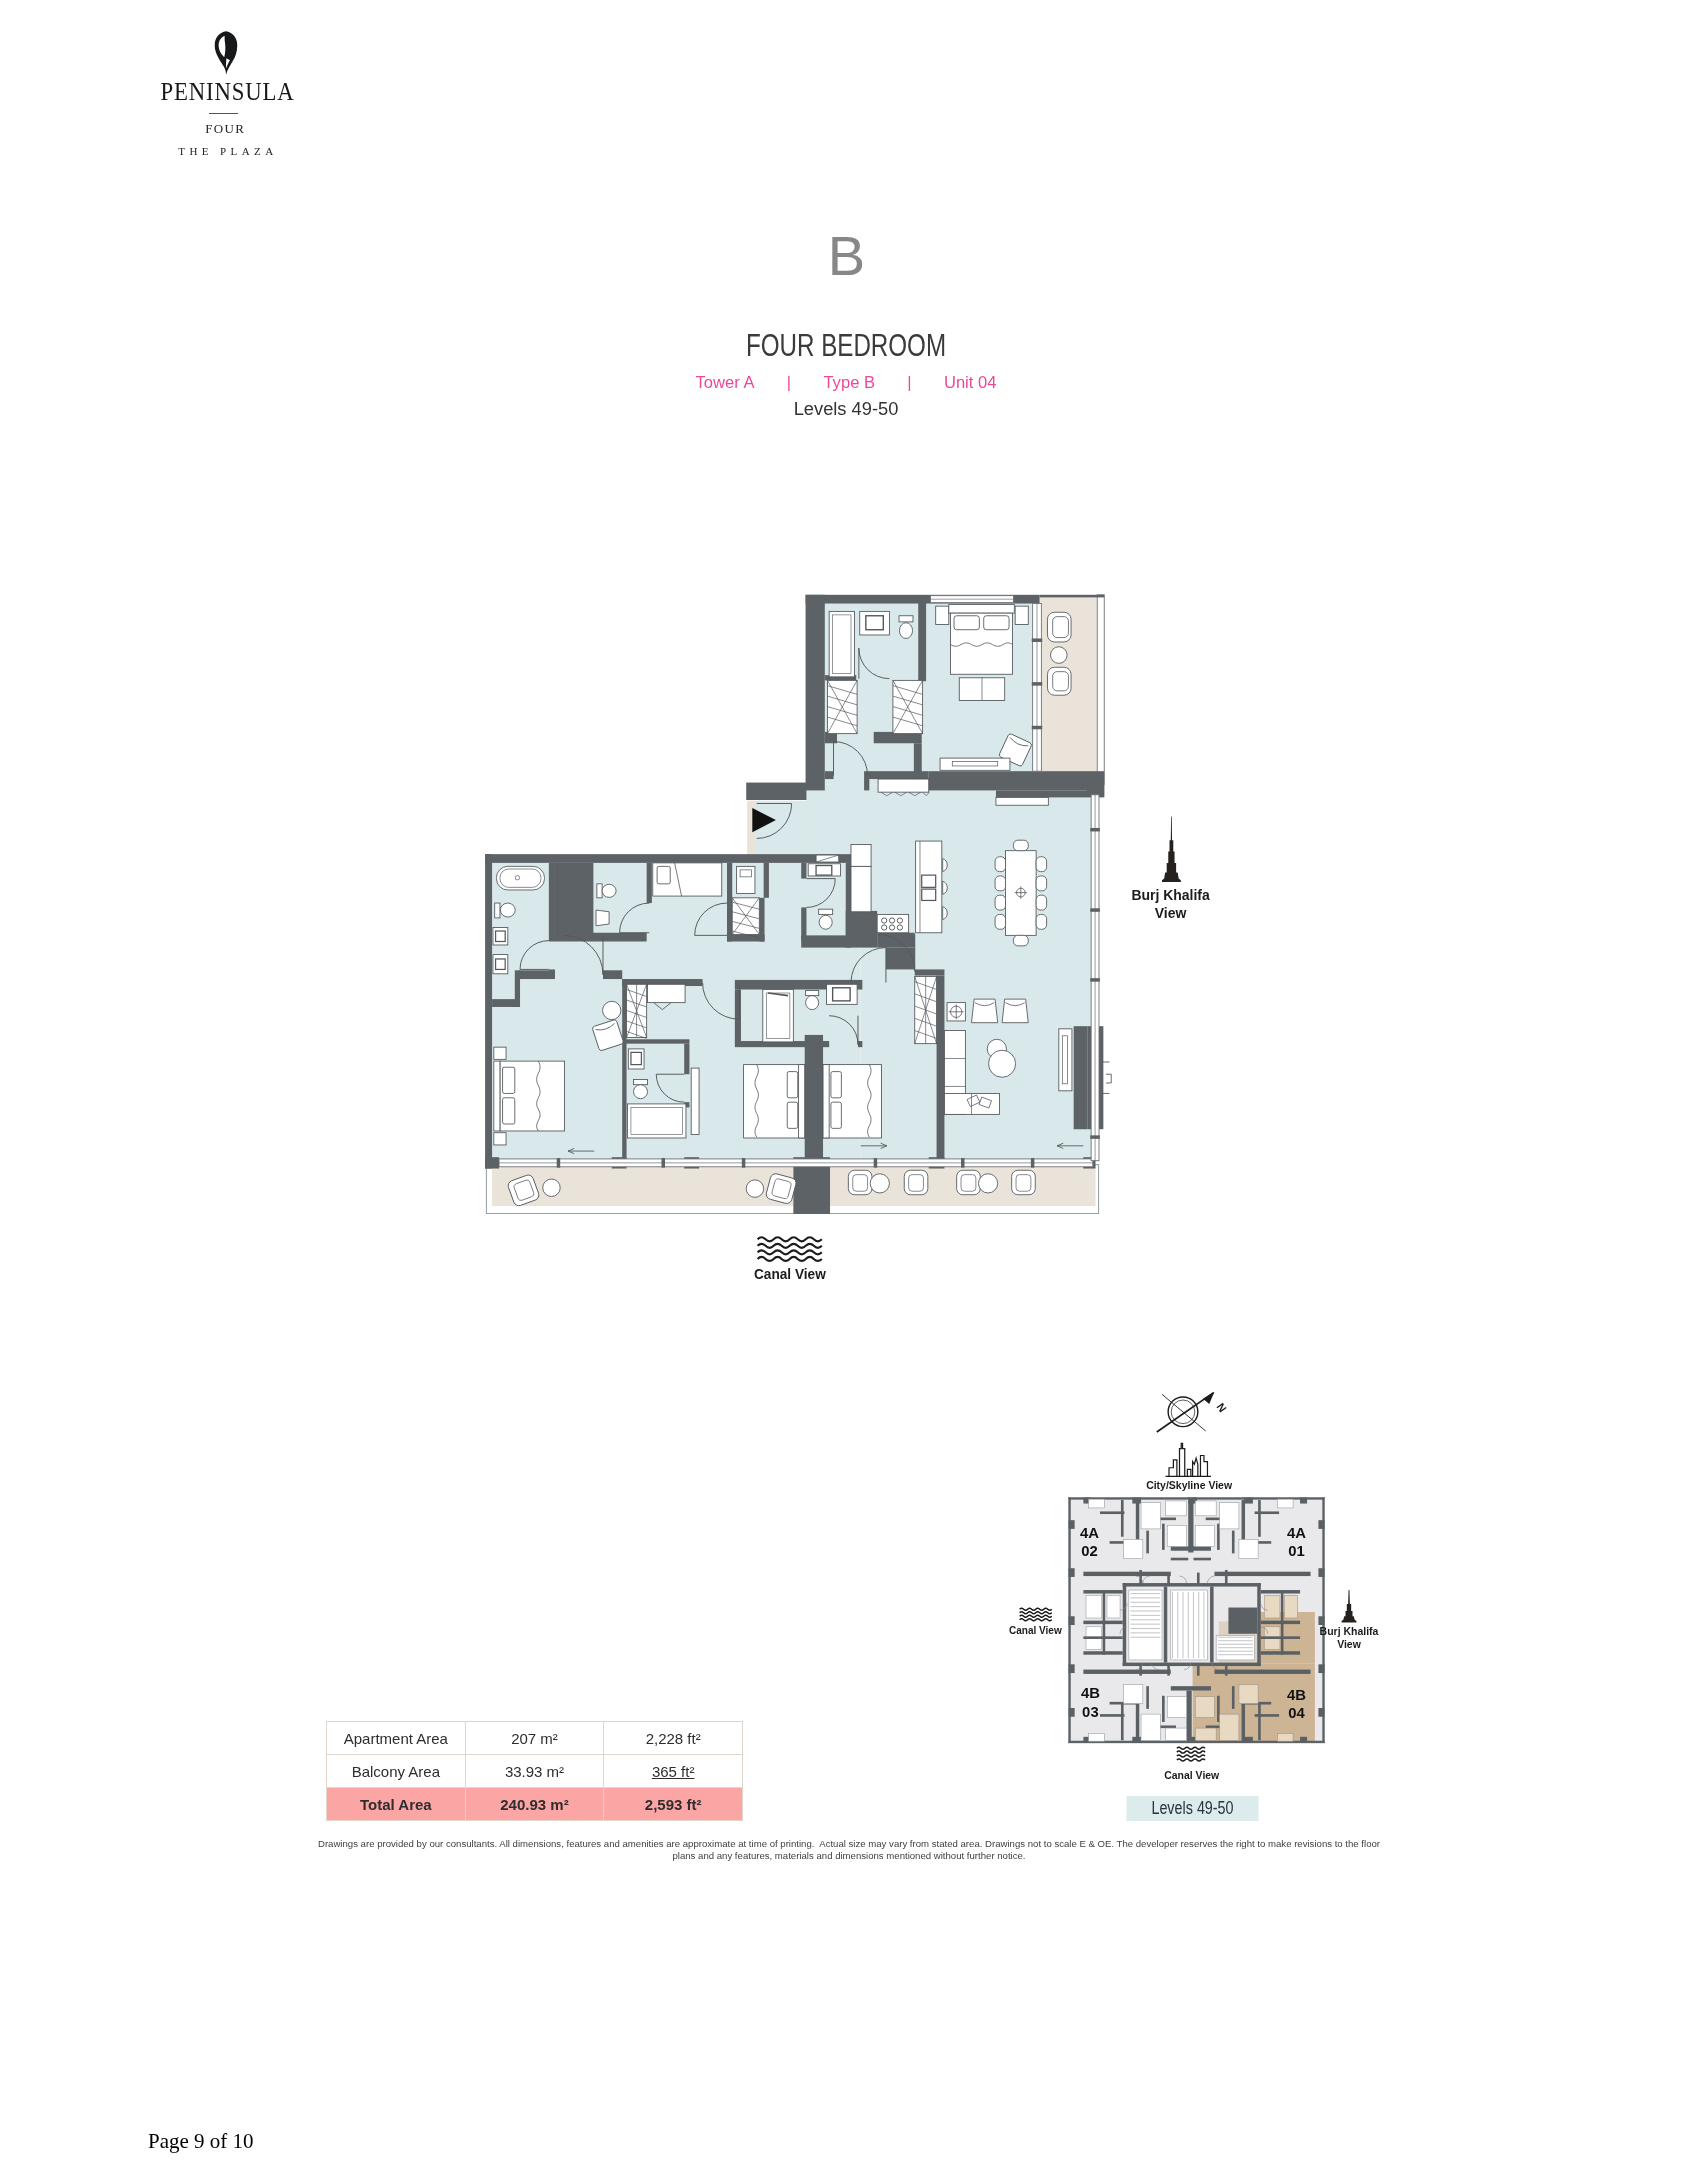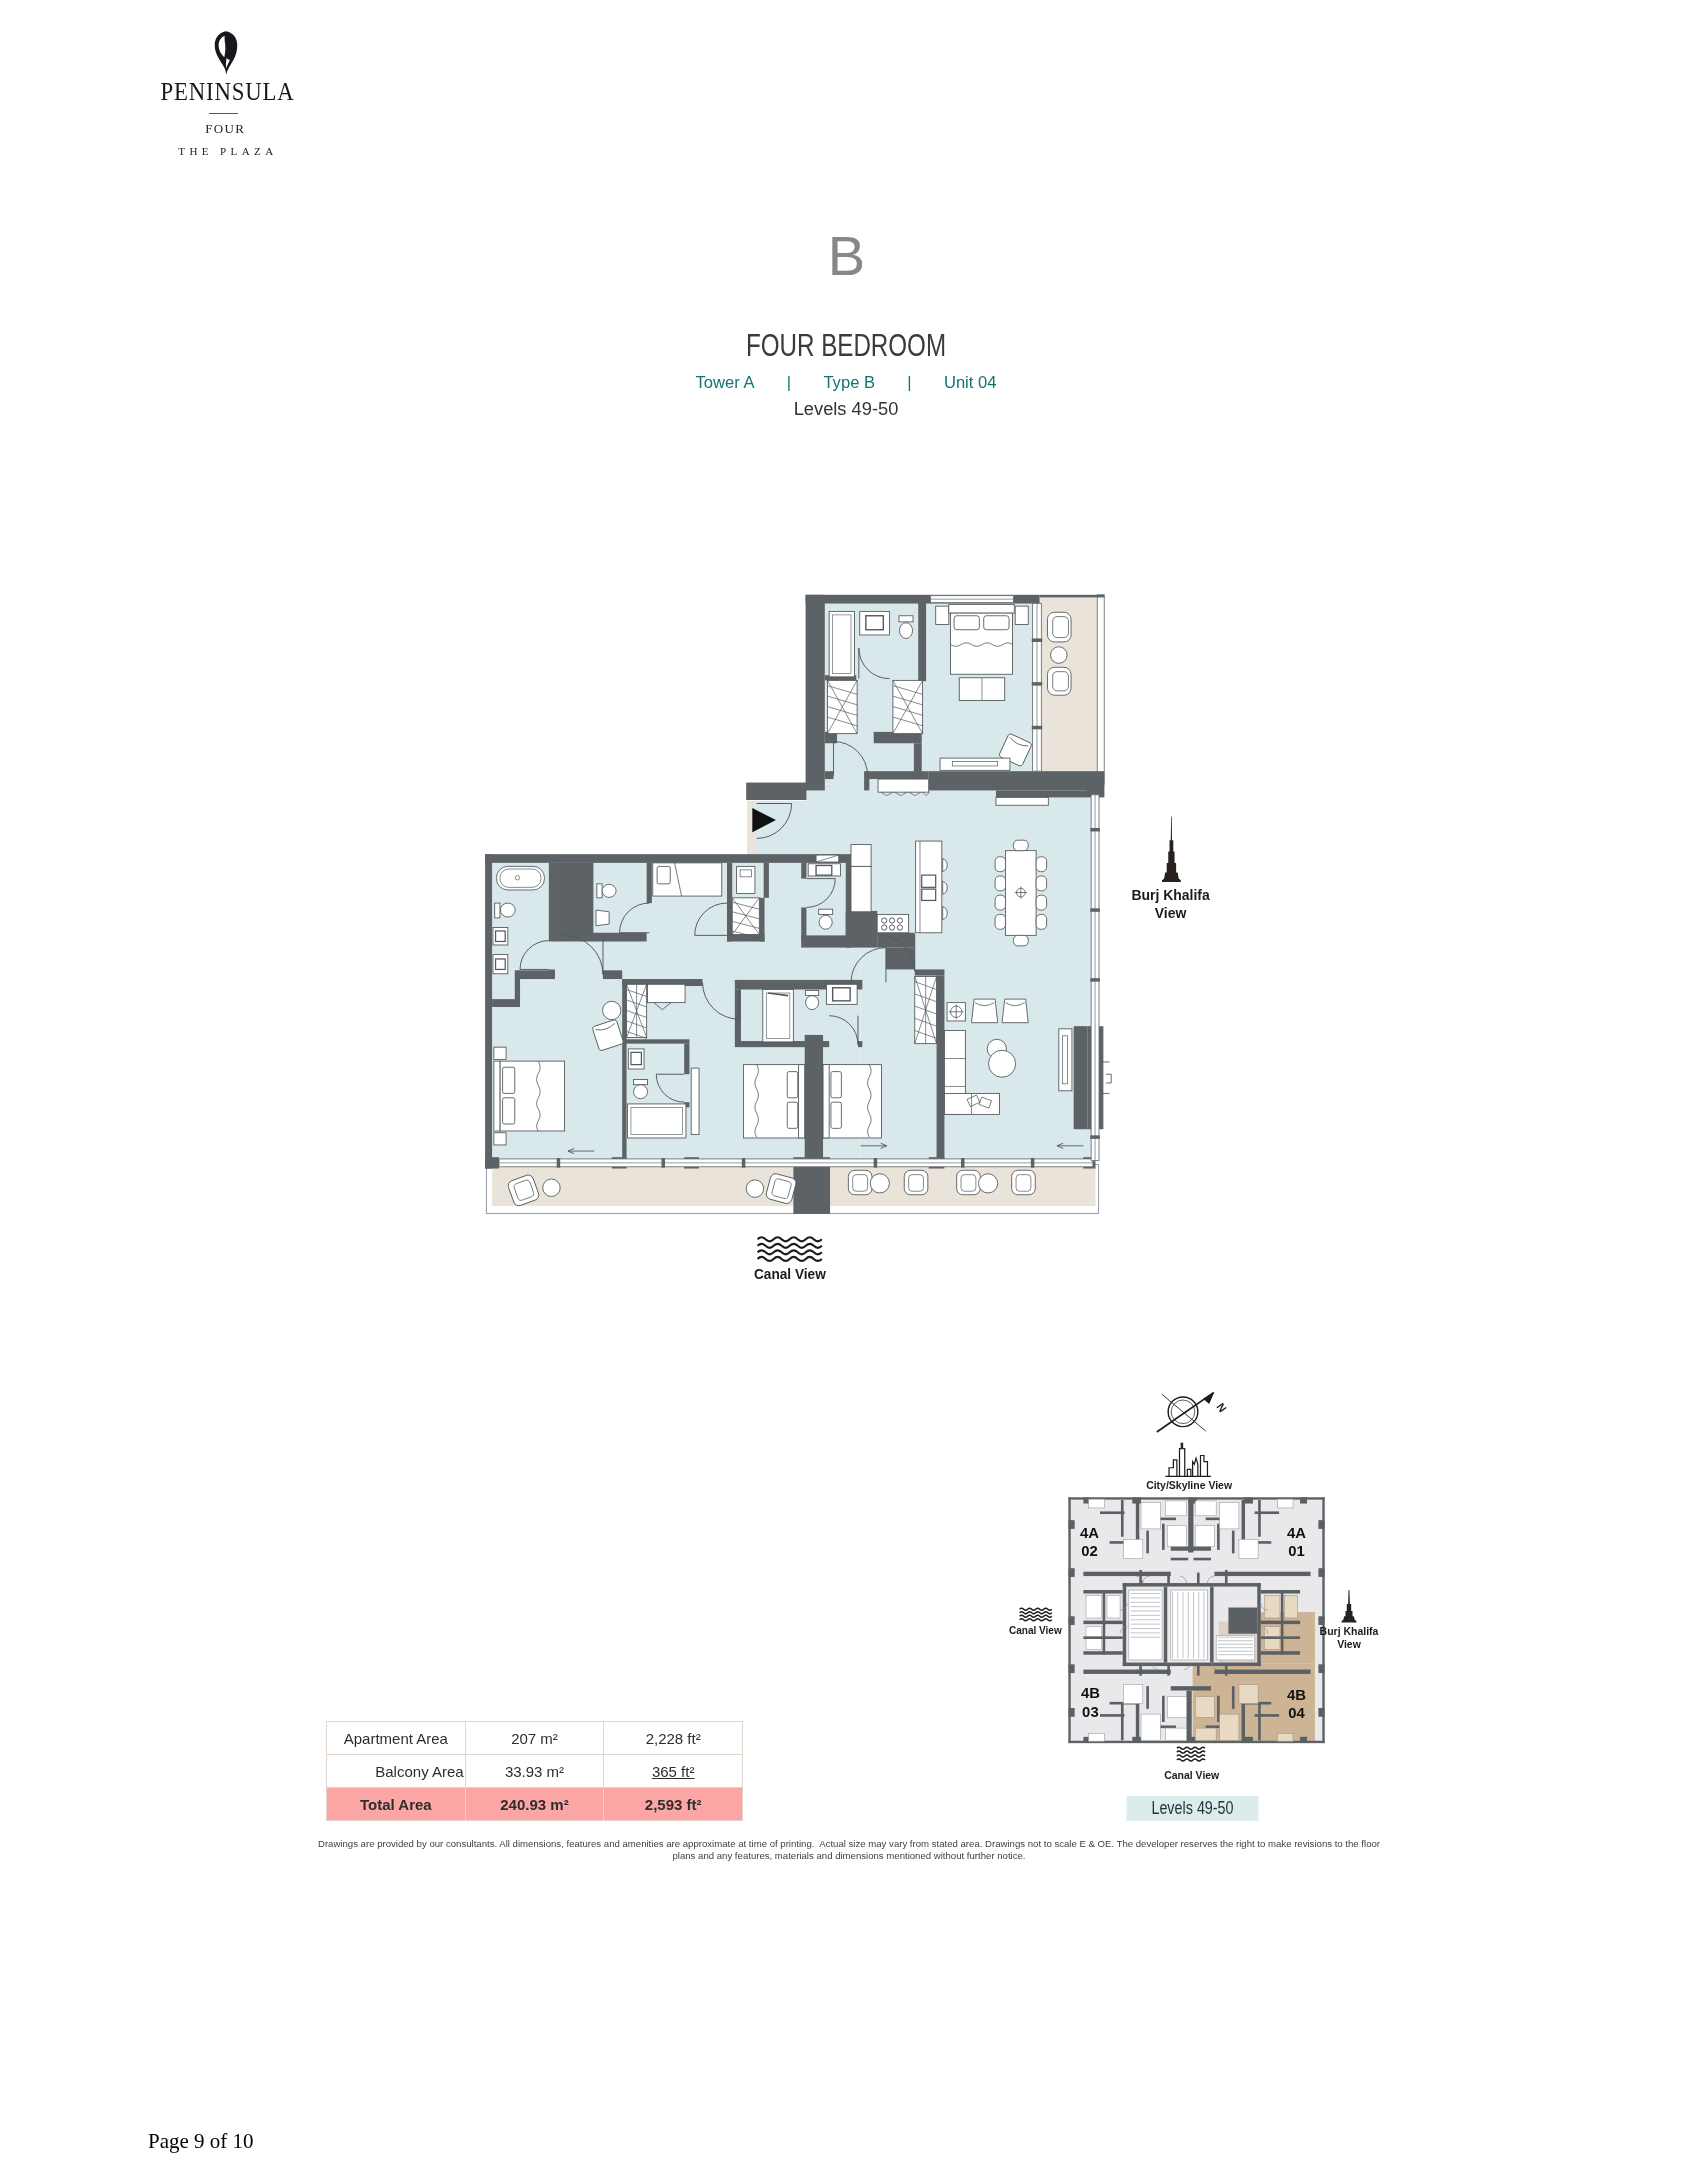--- a/index.html
+++ b/index.html
@@ -26,21 +26,21 @@
   <div class="abs ctr" style="left:1.7px;top:95px;width:175px;font-family:'Liberation Serif',serif;font-size:13px;letter-spacing:1.3px;color:#232427;">FOUR</div>
 
   <div class="abs ctr" style="left:4.4px;top:119px;width:175px;font-family:'Liberation Serif',serif;font-size:11px;letter-spacing:4.4px;color:#232427;">THE PLAZA</div>
 </div>
 
 
 <div class="abs ctr" style="left:759px;top:223px;width:175px;font-size:56px;color:#878787;">B</div>
 
 <div class="abs ctr" style="left:584px;top:328px;width:524px;font-size:31px;color:#3b3b3b;transform:scaleX(0.78);transform-origin:center;">FOUR BEDROOM</div>
 
-<div class="abs ctr" style="left:584px;top:373px;width:524px;font-size:16.6px;color:#0f766e;">Tower A&nbsp;&nbsp;&nbsp;&nbsp;&nbsp;&nbsp;&nbsp;|&nbsp;&nbsp;&nbsp;&nbsp;&nbsp;&nbsp;&nbsp;Type B&nbsp;&nbsp;&nbsp;&nbsp;&nbsp;&nbsp;&nbsp;|&nbsp;&nbsp;&nbsp;&nbsp;&nbsp;&nbsp;&nbsp;Unit 04</div>
+<div class="abs ctr" style="left:584px;top:373px;width:524px;font-size:16.6px;color:#ec4899;">Tower A&nbsp;&nbsp;&nbsp;&nbsp;&nbsp;&nbsp;&nbsp;|&nbsp;&nbsp;&nbsp;&nbsp;&nbsp;&nbsp;&nbsp;Type B&nbsp;&nbsp;&nbsp;&nbsp;&nbsp;&nbsp;&nbsp;|&nbsp;&nbsp;&nbsp;&nbsp;&nbsp;&nbsp;&nbsp;Unit 04</div>
 
 <div class="abs ctr" style="left:584px;top:398px;width:524px;font-size:18.3px;color:#333;">Levels 49-50</div>
 
 <svg class="abs" id="plan" style="left:472px;top:572px;" width="751" height="725" viewBox="540 655 860 830">
 <g stroke-linecap="butt" stroke-linejoin="miter">
 
 <rect x="556.5" y="1333.5" width="701" height="56" fill="none" stroke="#9aa0a2" stroke-width="1.2"></rect>
 
 <rect x="928" y="686" width="259" height="212" fill="#d9e8ea"></rect>
 
@@ -821,21 +821,21 @@
 
 <div class="abs" style="left:326px;top:1721px;width:417px;height:100px;font-size:15px;color:#2e2e2e;">
   <table style="border-collapse:collapse;width:417px;height:100px;table-layout:fixed;padding-left:14px;">
     <tbody>
           <tr>
       <td style="border:0.9px solid #e0d6c9;text-align:center;">Apartment Area</td>
       <td style="border:0.9px solid #e0d6c9;text-align:center;">207 m²</td>
       <td style="border:0.9px solid #e0d6c9;text-align:center;">2,228 ft²</td>
     </tr>
     <tr>
-      <td style="border:0.9px solid #e0d6c9;text-align:right;margin-left:48px;">Balcony Area</td>
+      <td style="border:0.9px solid #e0d6c9;text-align:center;margin-left:48px;">Balcony Area</td>
       <td style="border:0.9px solid #e0d6c9;text-align:center;">33.93 m²</td>
       <td style="border:0.9px solid #e0d6c9;text-align:center;text-decoration:underline;">365 ft²</td>
     </tr>
     <tr style="background:#fca5a5;font-weight:700;">
       <td style="border:0.9px solid #e0d6c9;text-align:center;">Total Area</td>
       <td style="border:0.9px solid #e0d6c9;text-align:center;">240.93 m²</td>
       <td style="border:0.9px solid #e0d6c9;text-align:center;">2,593 ft²</td>
     </tr>
   </tbody>
       </table>

